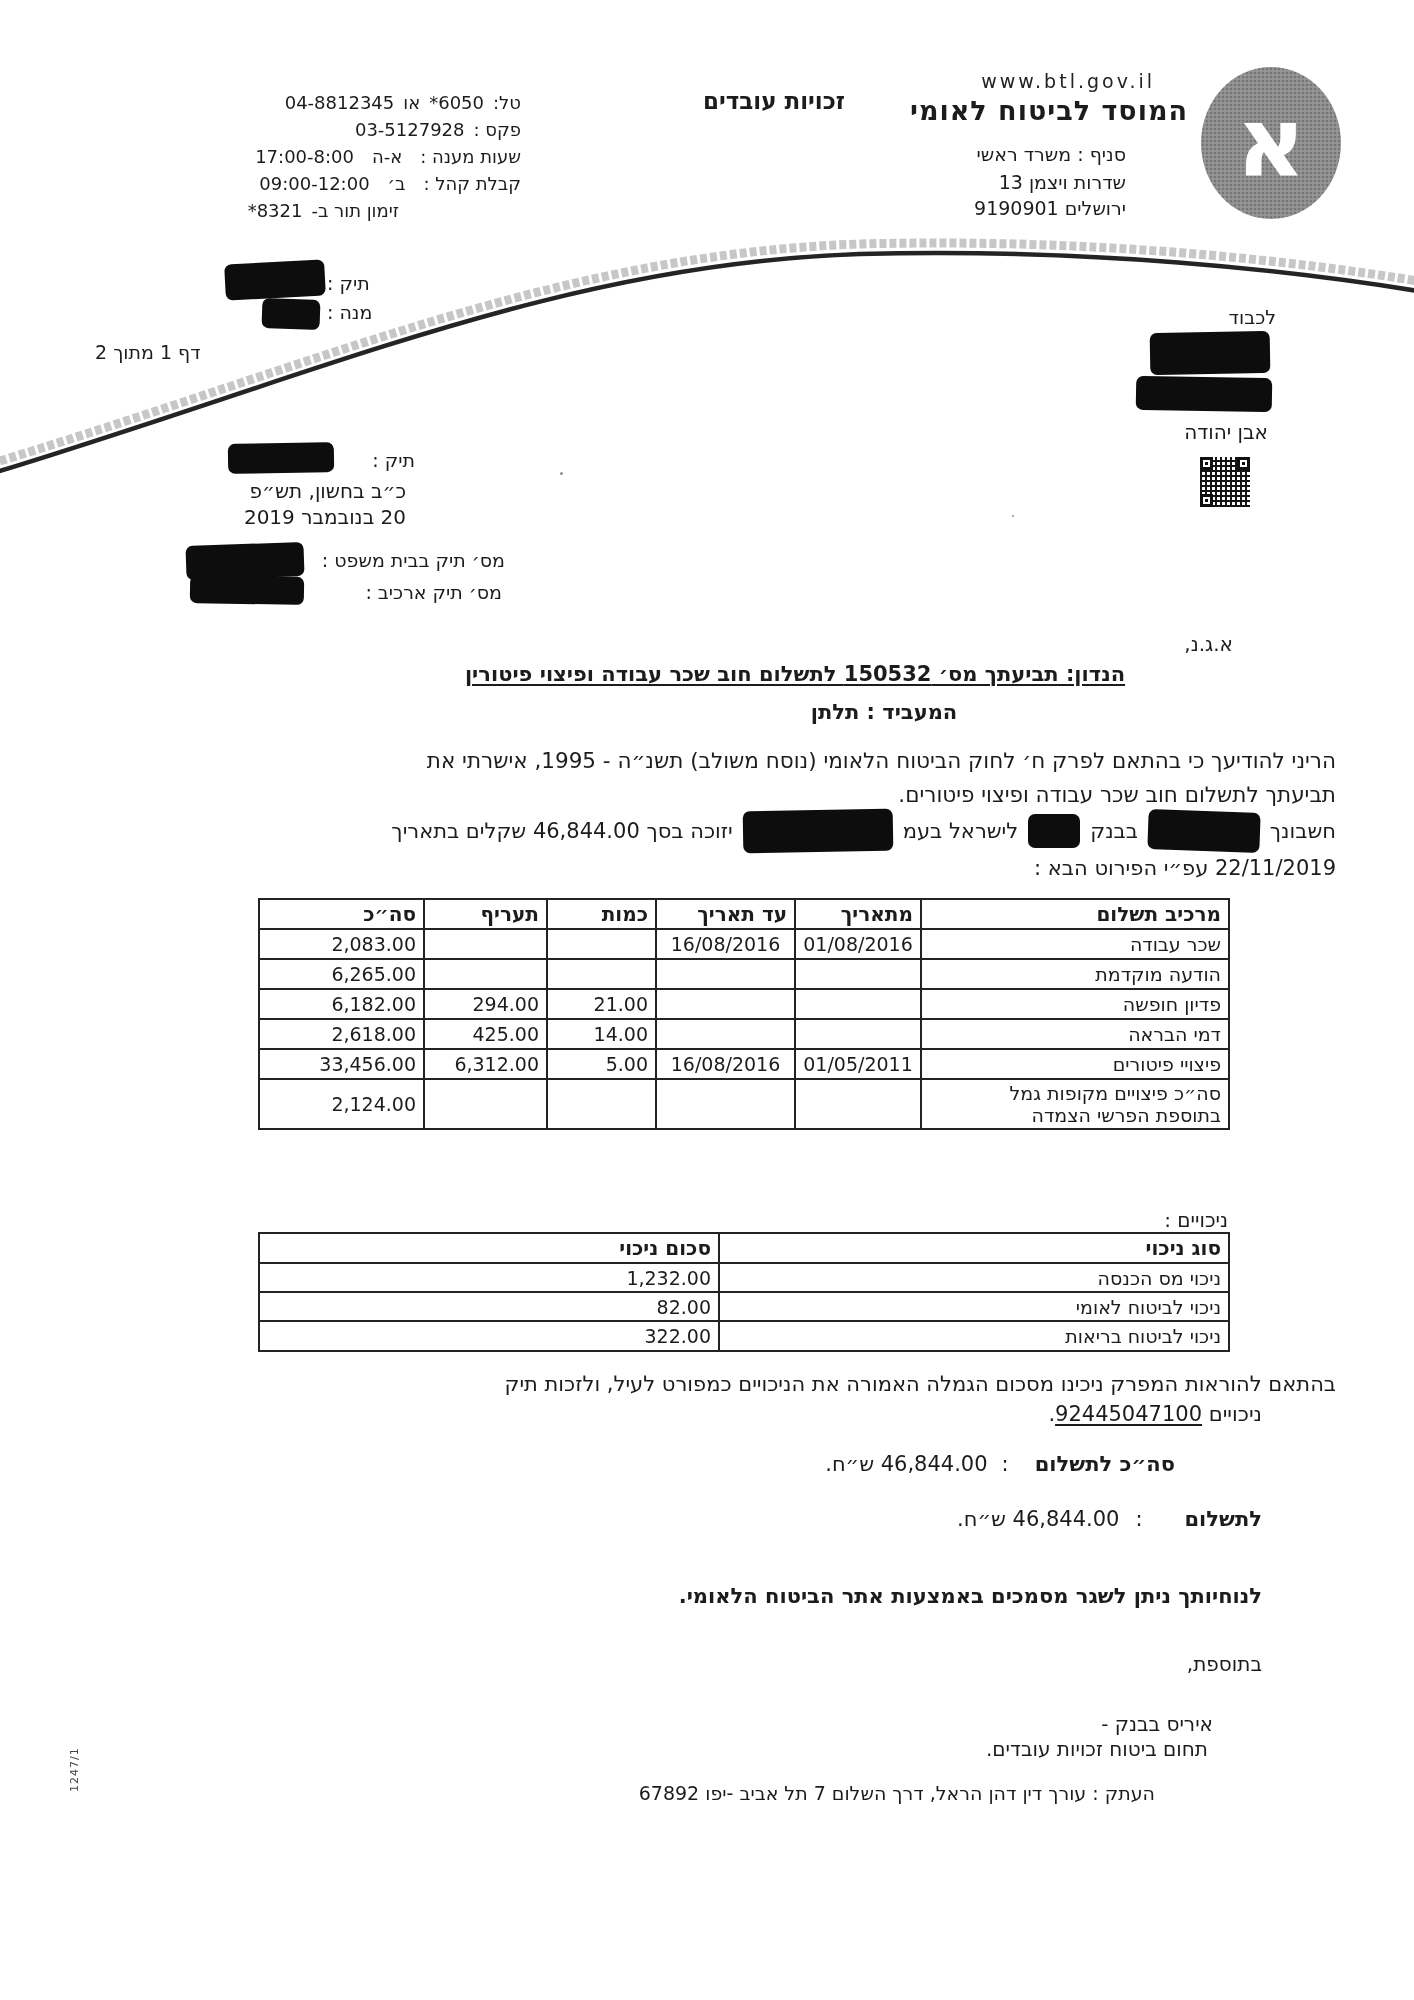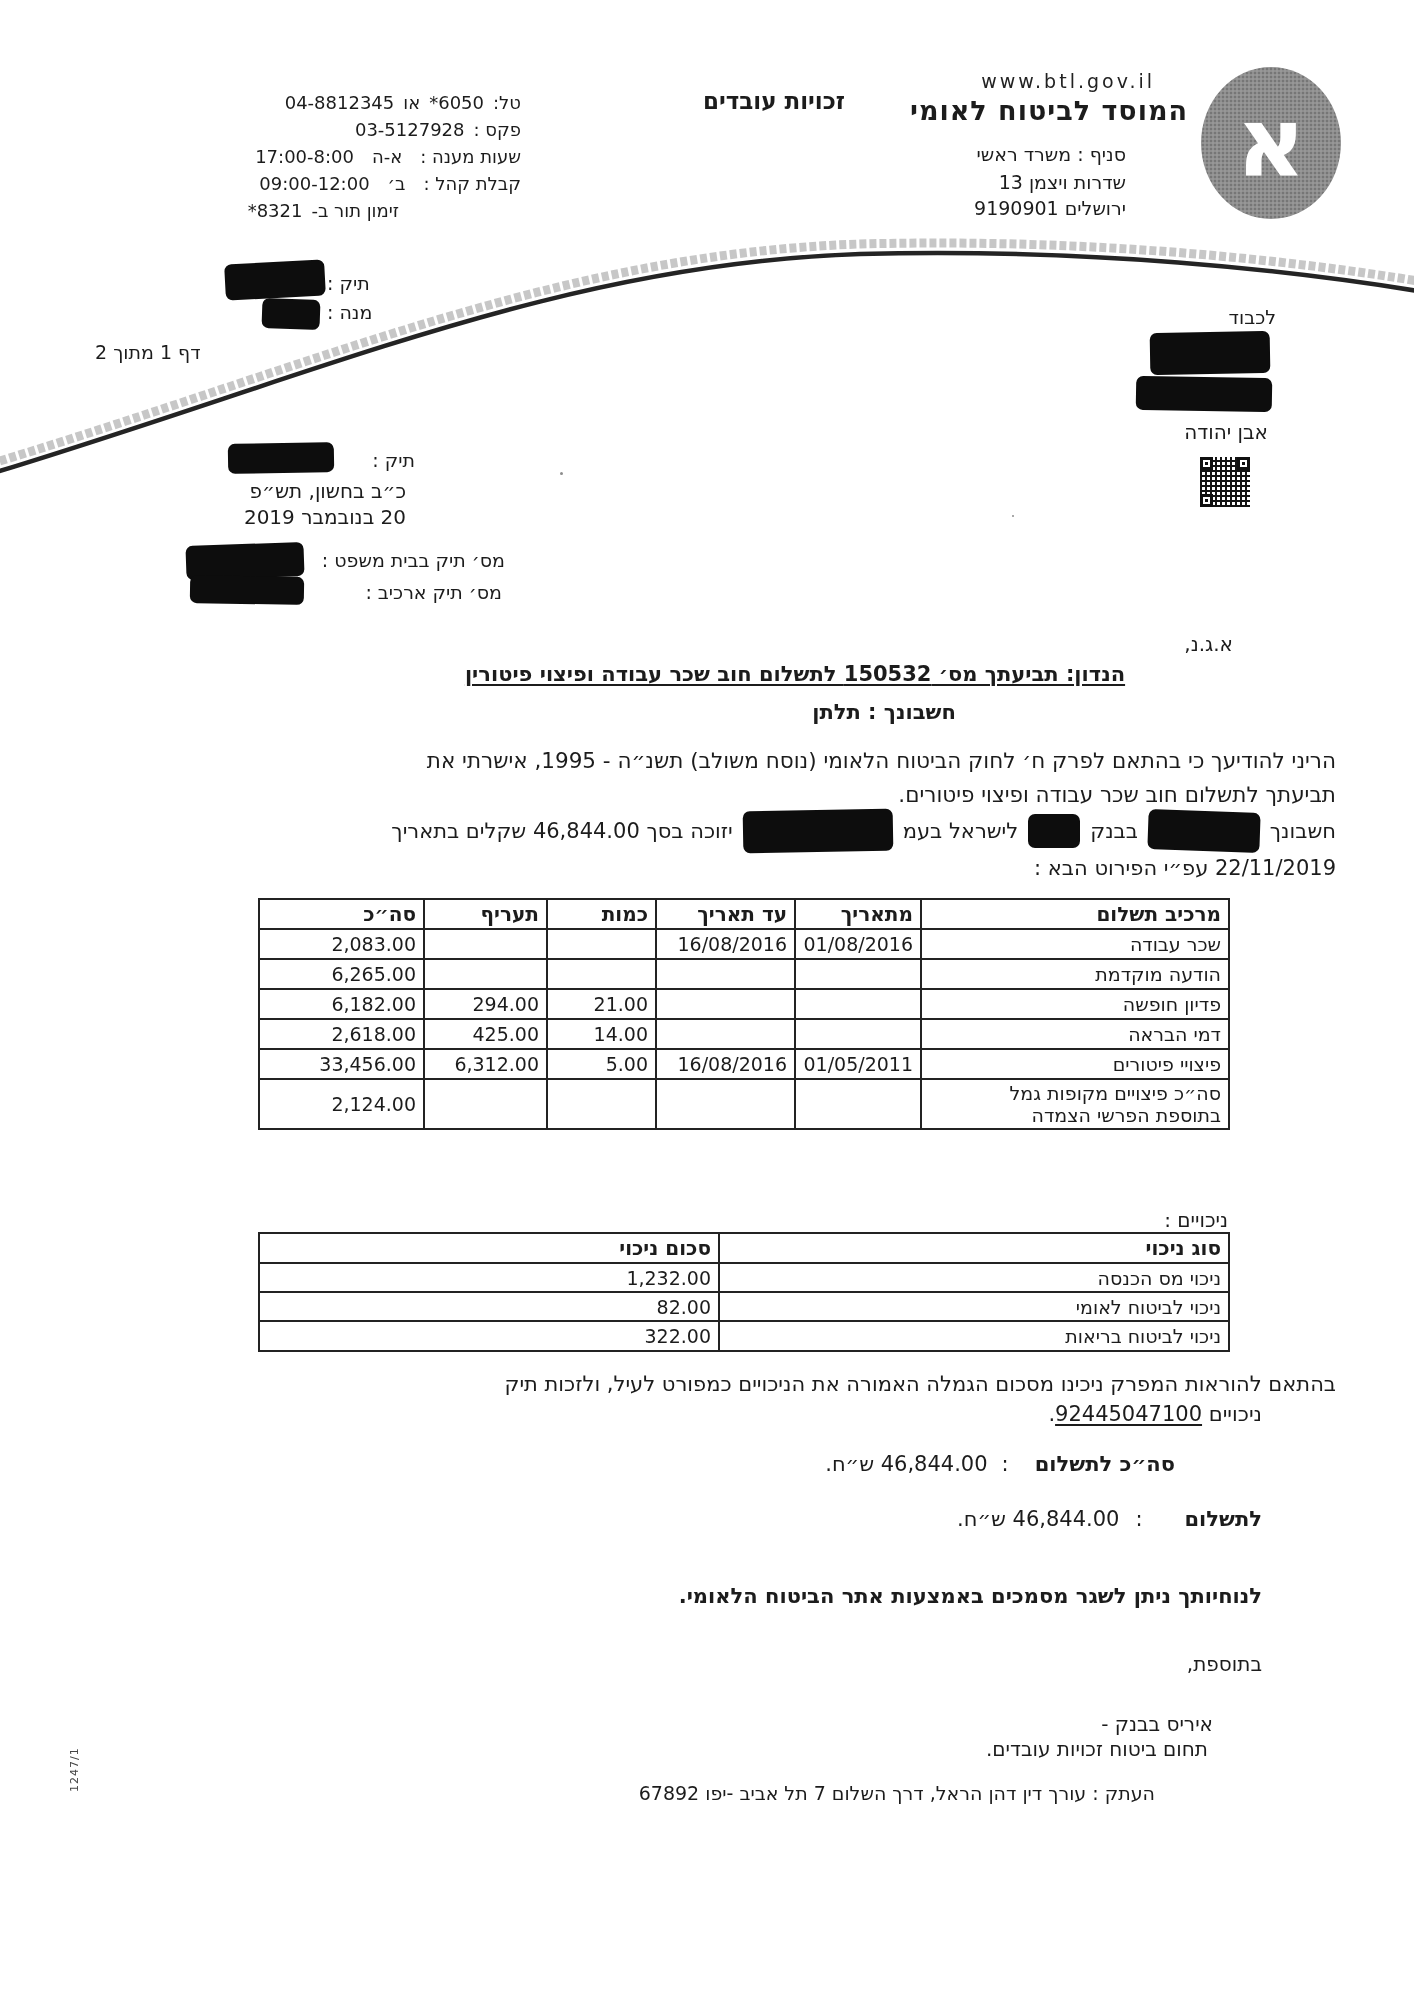--- a/index.html
+++ b/index.html
@@ -21,21 +21,21 @@
            font-size:18px;line-height:22px;}
   .contact .row{display:flex;direction:rtl;column-gap:9px;white-space:nowrap;}
   .ltr{direction:ltr;unicode-bidi:isolate;}
 
   
   table.doc{border-collapse:collapse;table-layout:fixed;direction:rtl;background:#fff;}
   table.doc td,table.doc th{border:2px solid #232323;padding:2px 7px;font-size:19px;
        overflow:hidden;white-space:nowrap;}
   table.doc th{font-size:20px;font-weight:bold;text-align:right;}
   .cell-r{text-align:right;}
-  .cell-c{}
+  .cell-c{text-align:center;}
   .comp2{font-size:19px;}
 
   .qr{position:absolute;width:50px;height:50px;
       background:
         repeating-linear-gradient(90deg,#141414 0 2px,transparent 2px 5px),
         repeating-linear-gradient(0deg,#141414 0 2px,#ffffff 2px 5px);}
   .fndr{position:absolute;width:13px;height:13px;border:3px solid #101010;background:#fff;box-sizing:border-box;}
   .fndr::after{content:"";position:absolute;left:2px;top:2px;width:3px;height:3px;background:#101010;}
 
   .speck{position:absolute;width:3px;height:3px;border-radius:50%;background:#8d8d8d;}
@@ -124,21 +124,21 @@
   <div class="abs rtl" style="right:1008px;top:479px;font-size:20px;">כ״ב בחשון, תש״פ</div>
   <div class="abs rtl" style="right:1008px;top:505px;font-size:20px;">20 בנובמבר 2019</div>
   <div class="redact" style="left:186px;top:544px;width:118px;height:34px;transform:rotate(-2deg);"></div>
   <div class="abs hdr-sm rtl" style="right:909px;top:549px;">מס׳ תיק בבית משפט :</div>
   <div class="redact" style="left:190px;top:576px;width:114px;height:28px;transform:rotate(1deg);"></div>
   <div class="abs hdr-sm rtl" style="right:912px;top:581px;">מס׳ תיק ארכיב  :</div>
 
   <div class="abs rtl" style="right:181px;top:632px;font-size:20px;">א.ג.נ,</div>
 
   <div class="abs rtl b u" style="left:355px;top:662px;width:880px;text-align:center;font-size:21px;">הנדון: תביעתך מס׳ 150532 לתשלום חוב שכר עבודה ופיצוי פיטורין</div>
-  <div class="abs rtl b" style="left:664px;top:700px;width:440px;text-align:center;font-size:21px;">חשבונך : תלתן</div>
+  <div class="abs rtl b" style="left:664px;top:700px;width:440px;text-align:center;font-size:21px;">המעביד : תלתן</div>
 
   <div class="abs rtl" style="right:78px;top:748px;font-size:21.5px;">הריני להודיעך כי בהתאם לפרק ח׳ לחוק הביטוח הלאומי (נוסח משולב) תשנ״ה - 1995, אישרתי את</div>
   <div class="abs rtl" style="right:78px;top:782px;font-size:21.5px;">תביעתך לתשלום חוב שכר עבודה ופיצוי פיטורים.</div>
 
   <div class="abs flexline" style="right:78px;top:810px;">
     <span>חשבונך</span>
     <span class="redact-inline" style="width:112px;height:40px;transform:rotate(2deg);"></span>
     <span>בבנק</span>
     <span class="redact-inline" style="width:52px;height:34px;"></span>
     <span>לישראל בעמ</span>

